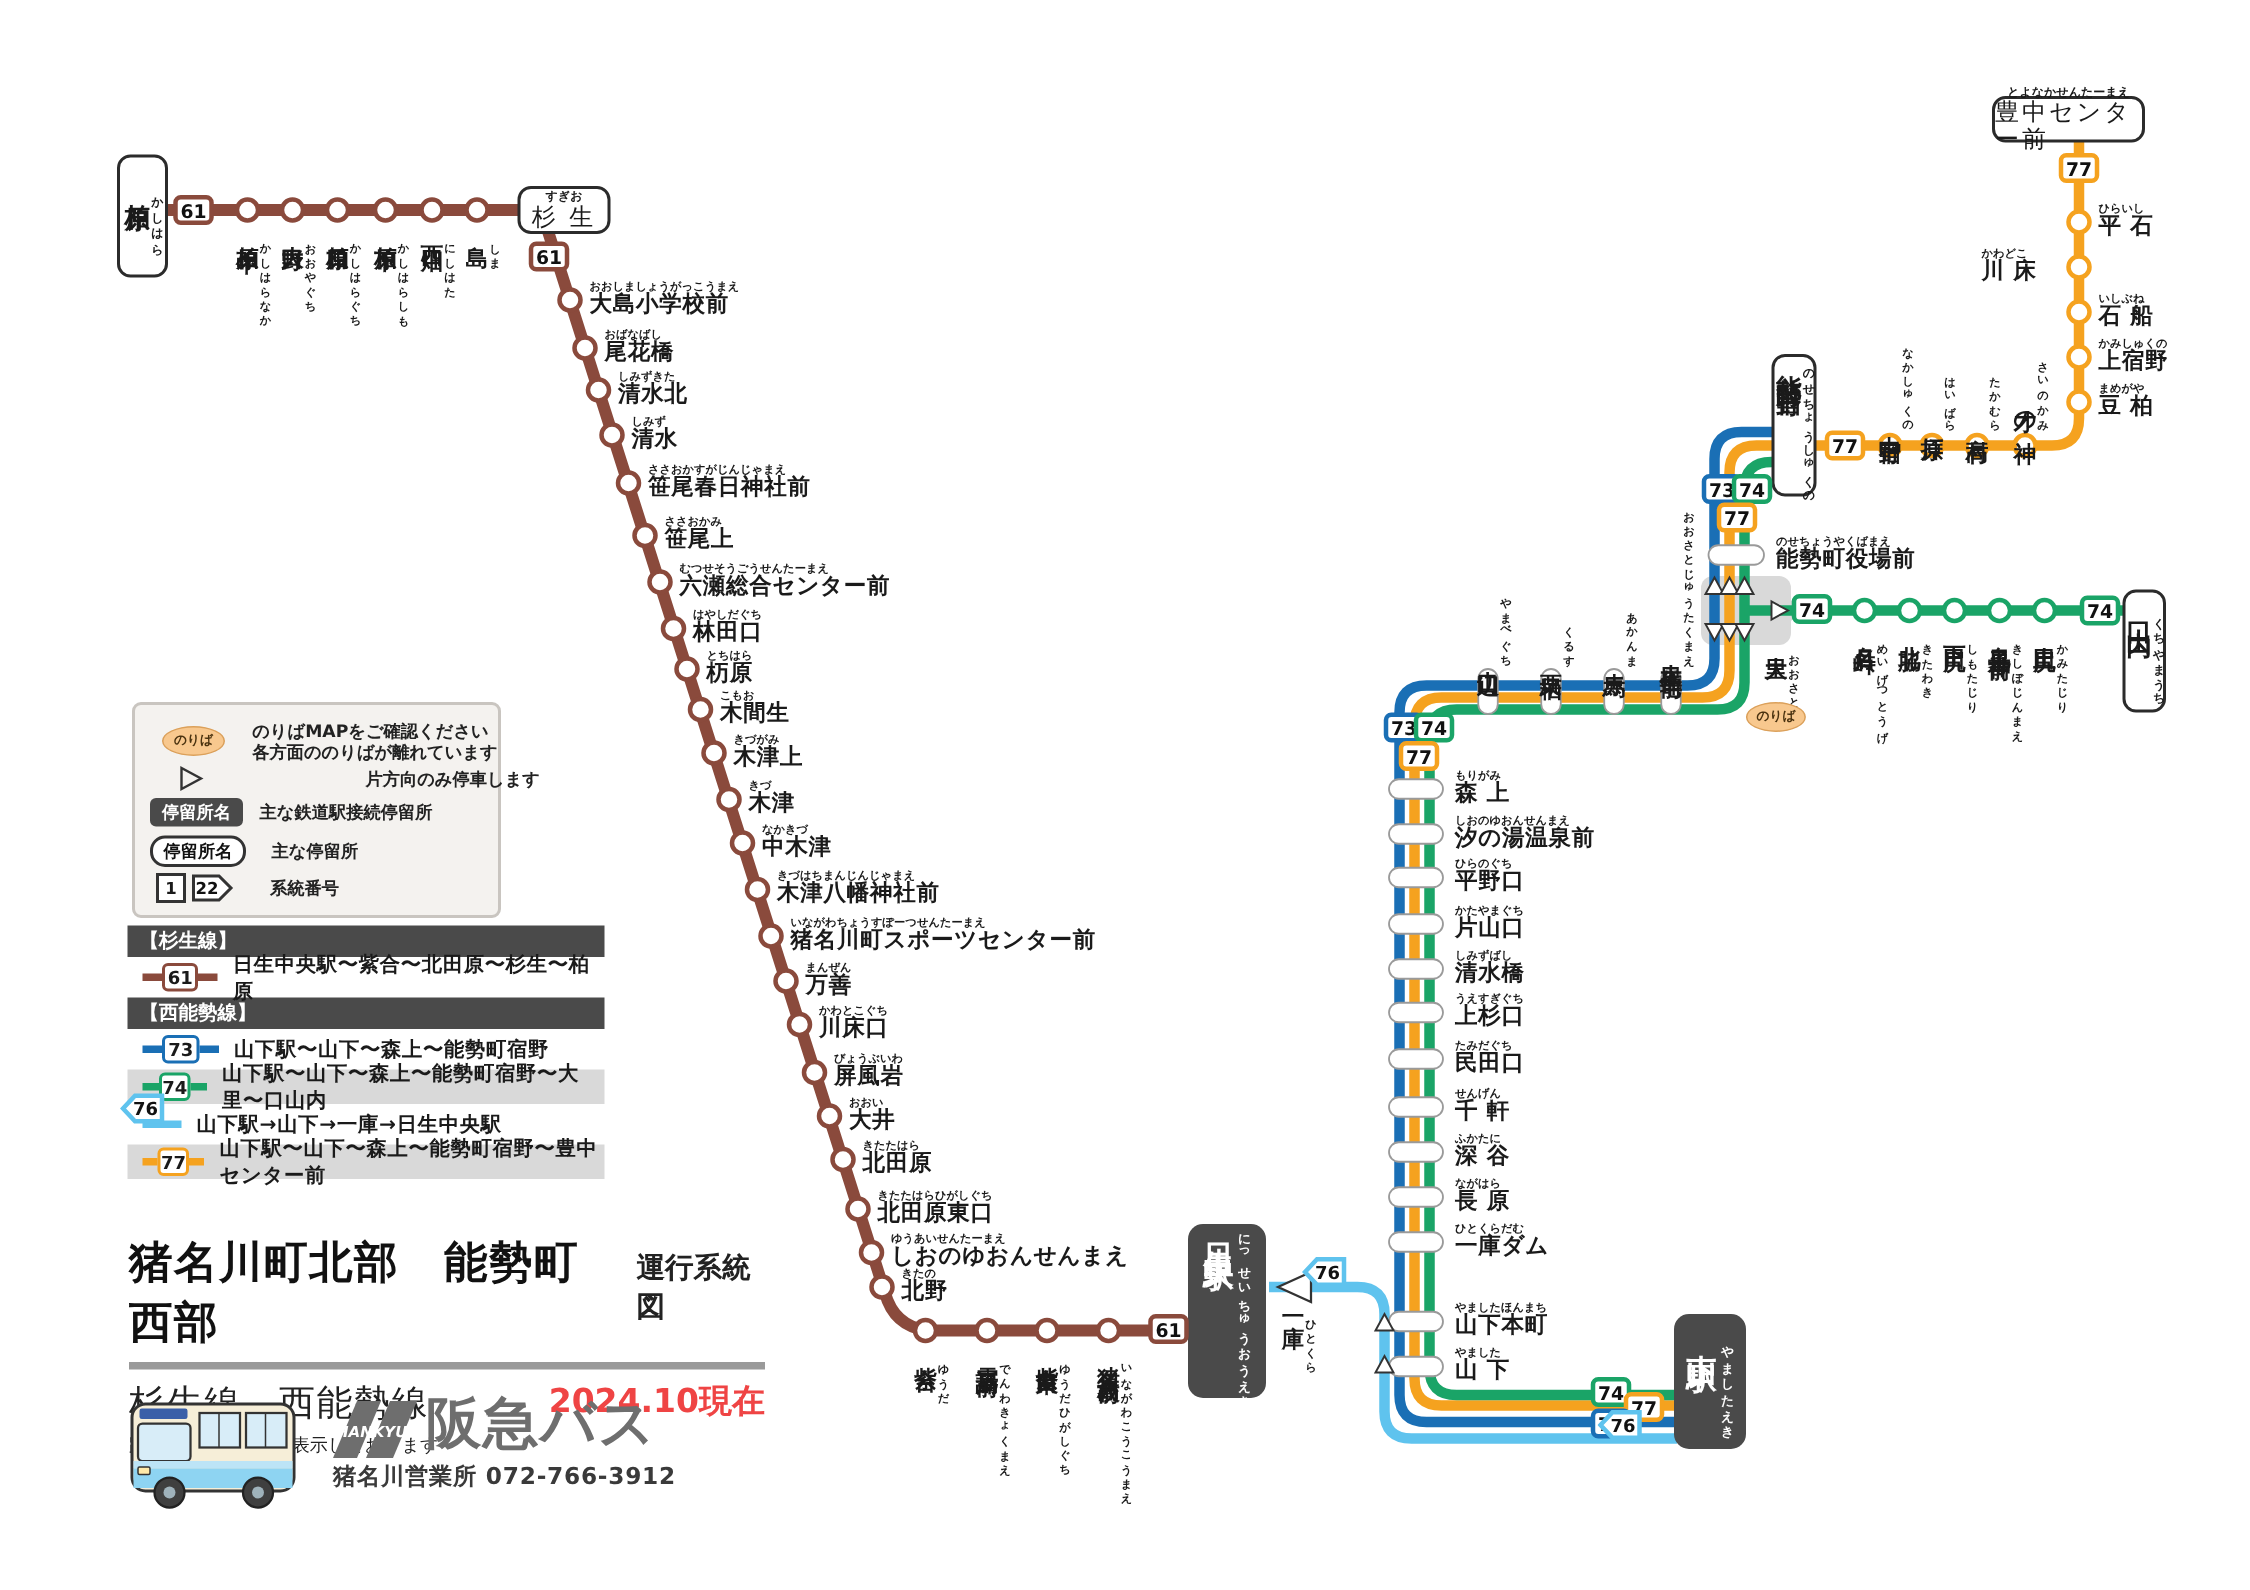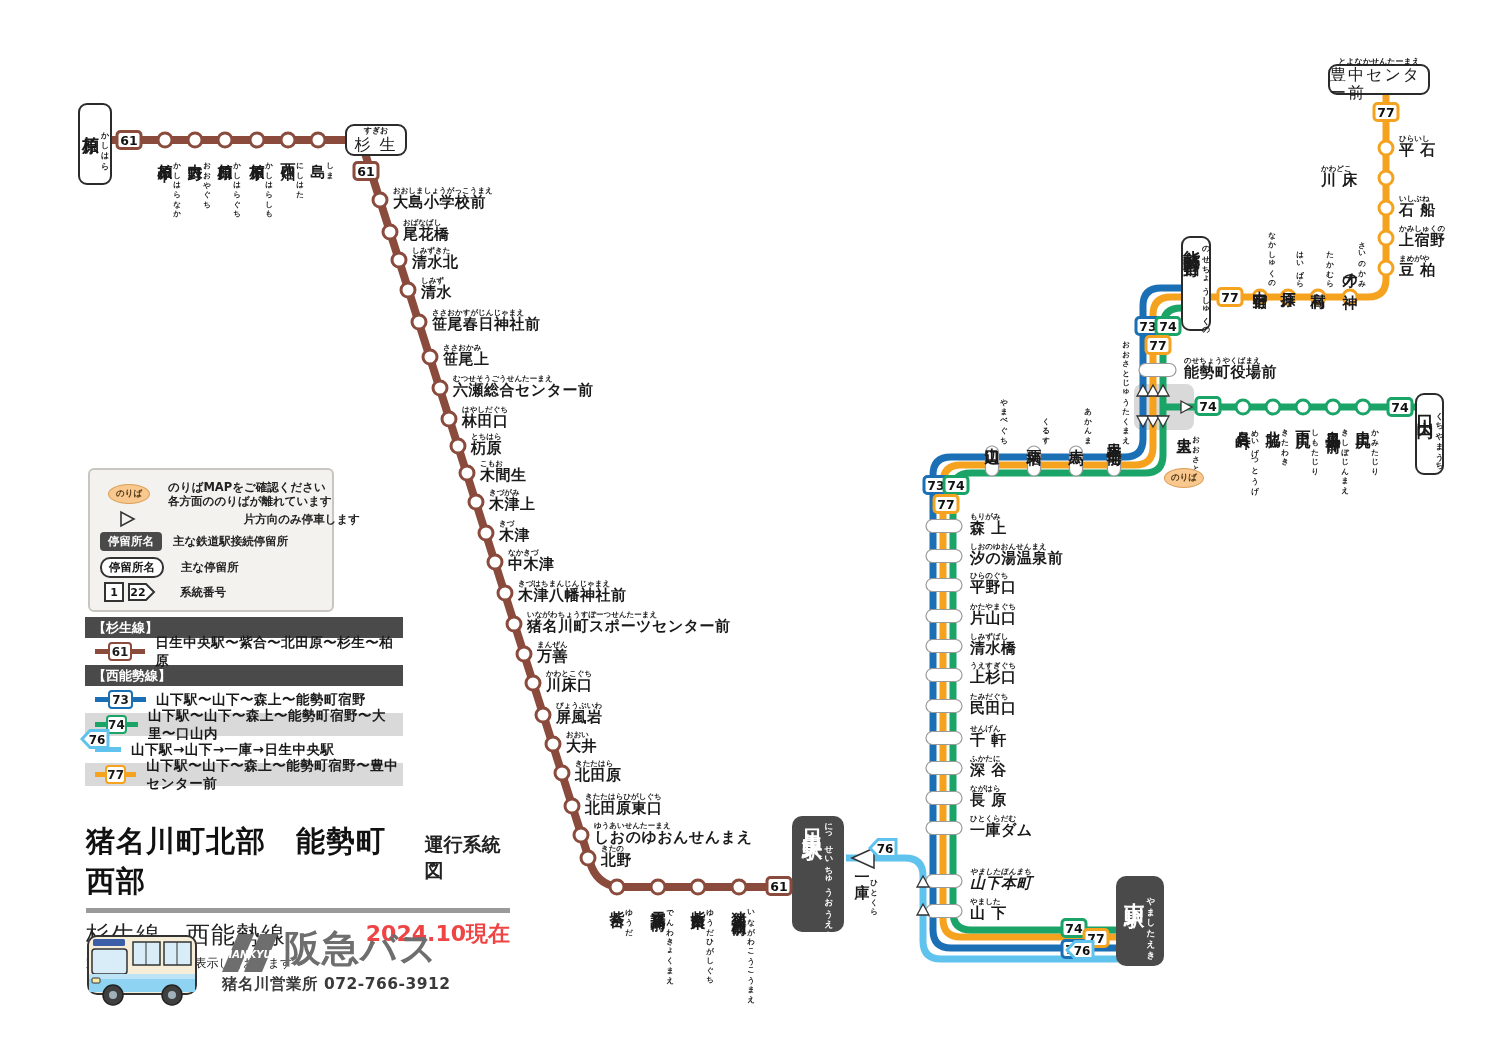--- a/index.html
+++ b/index.html
@@ -387,21 +387,21 @@
         <span class="kj">深 谷</span>
       </div>
       <div class="hlabel" style="left: 970px; top: 798px;">
         <span class="kn">ながはら</span>
         <span class="kj">長 原</span>
       </div>
       <div class="hlabel" style="left: 970px; top: 828px;">
         <span class="kn">ひとくらだむ</span>
         <span class="kj">一庫ダム</span>
       </div>
-      <div class="hlabel" style="left: 970px; top: 881px; font-style: italic;">
+      <div class="hlabel" style="left: 970px; top: 881px;">
         <span class="kn">やましたほんまち</span>
         <span class="kj">山下本町</span>
       </div>
       <div class="hlabel" style="left: 970px; top: 911px;">
         <span class="kn">やました</span>
         <span class="kj">山 下</span>
       </div>
       <div class="hlabel" style="left: 1184px; top: 370px;">
         <span class="kn">のせちょうやくばまえ</span>
         <span class="kj">能勢町役場前</span>

